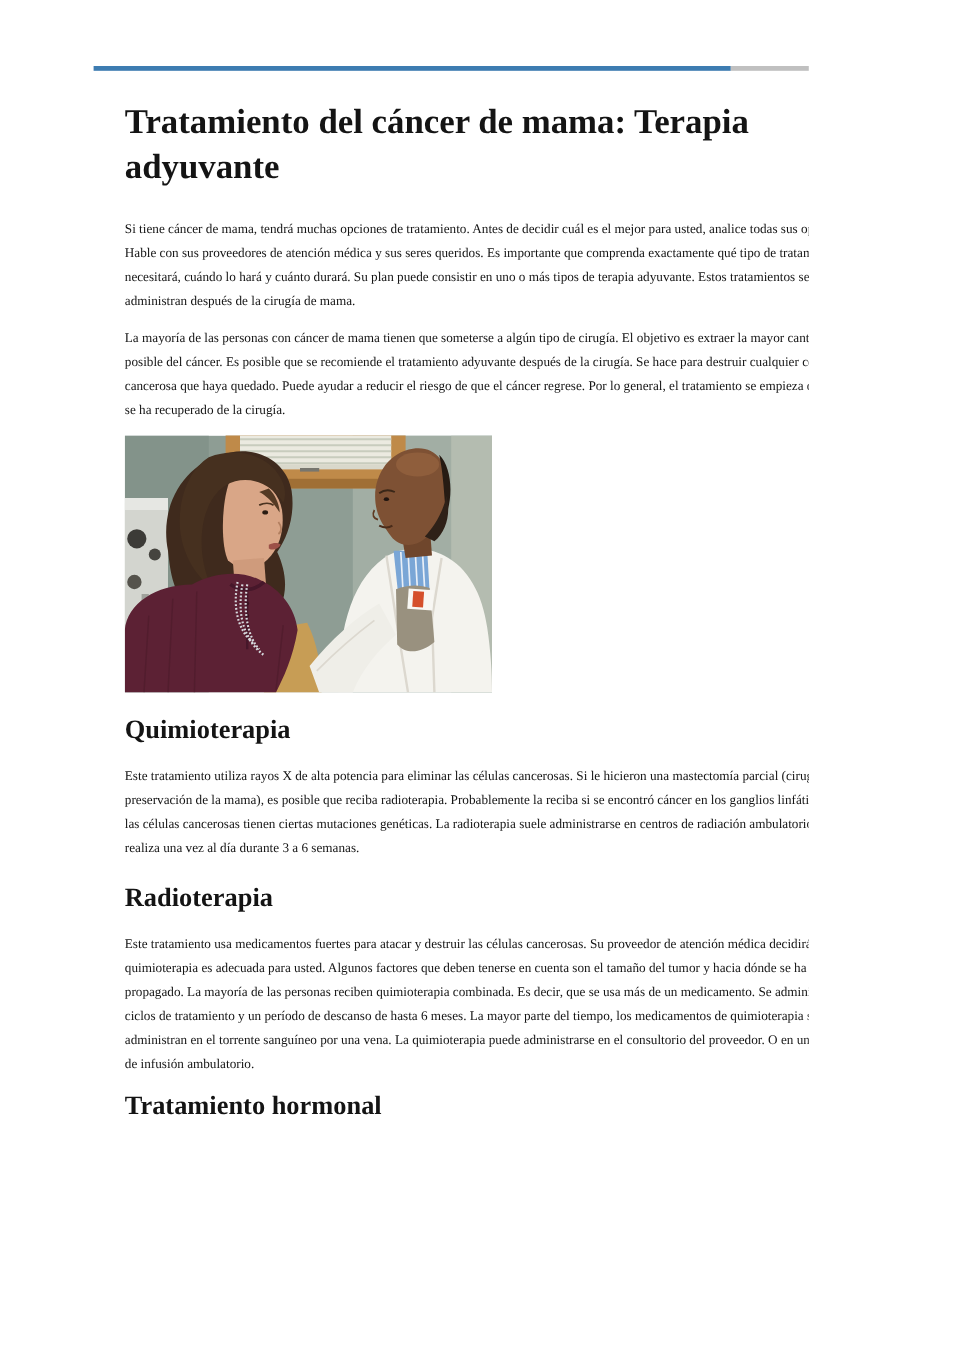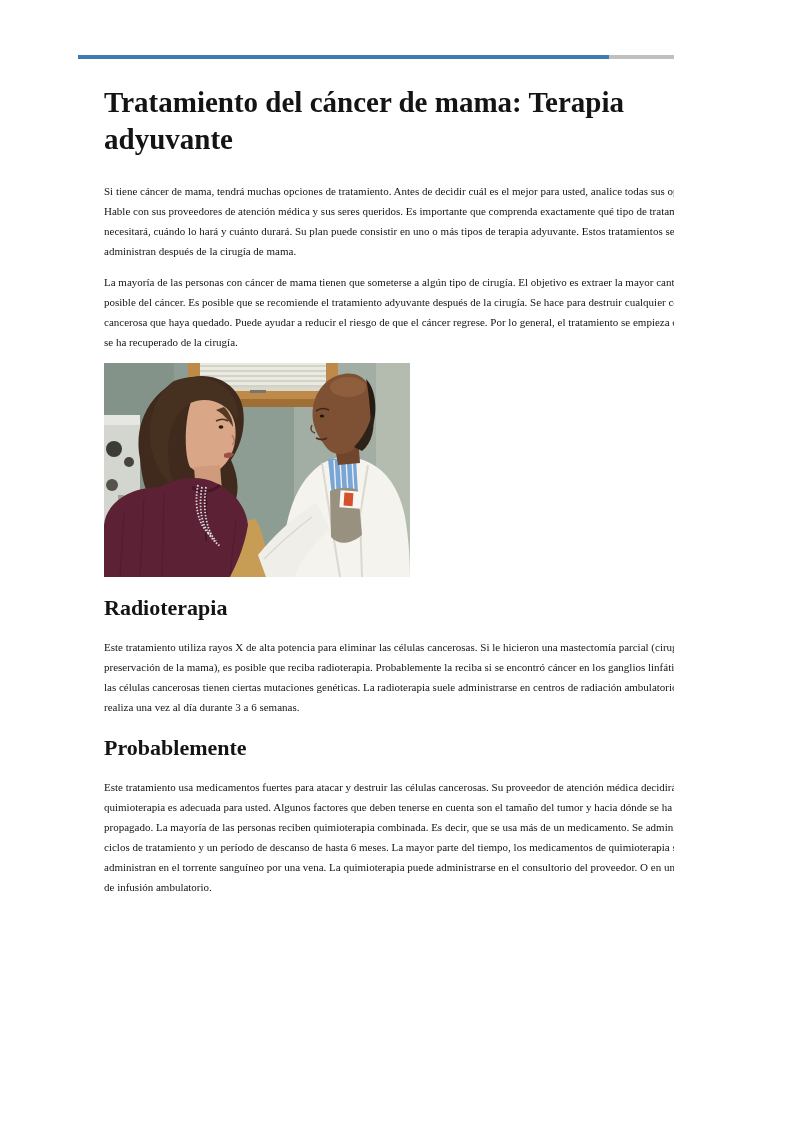--- a/index.html
+++ b/index.html
@@ -104,26 +104,27 @@
           <path d="M102,130 L102,178" stroke="#46172a" stroke-width="2"></path>
           <circle cx="102" cy="140" r="1.6" fill="#3a1222"></circle>
           <circle cx="102" cy="150" r="1.6" fill="#3a1222"></circle>
           <path d="M20,150 L16,214 M40,136 L36,214 M60,130 L58,214 M132,158 L126,212" stroke="#4c1b2b" stroke-width="1.2" opacity="0.6"></path>
           <path d="M94,122 C90,142 94,160 104,170 M98,124 C94,146 98,164 108,174 M102,124 C98,150 104,170 112,178" stroke="#d7dade" stroke-width="1.8" fill="none" stroke-dasharray="1.5,1.6"></path>
           <path d="M104,170 C108,176 112,180 116,183" stroke="#d7dade" stroke-width="2" fill="none" stroke-dasharray="1.5,1.6"></path>
         </g>
       </svg>
     </figure>
 
-    <h2>Radioterapia</h2>
+    <h2>Quimioterapia</h2>
     <p class="body-p">Este tratamiento utiliza rayos X de alta potencia para eliminar las células cancerosas. Si le hicieron una mastectomía parcial (cirugía de preservación de la mama), es posible que reciba radioterapia. Probablemente la reciba si se encontró cáncer en los ganglios linfáticos o si las células cancerosas tienen ciertas mutaciones genéticas. La radioterapia suele administrarse en centros de radiación ambulatorios. Se realiza una vez al día durante 3 a 6 semanas.</p>
 
-    <h2>Probablemente</h2>
+    <h2>Radioterapia</h2>
     <p class="body-p">Este tratamiento usa medicamentos fuertes para atacar y destruir las células cancerosas. Su proveedor de atención médica decidirá si la quimioterapia es adecuada para usted. Algunos factores que deben tenerse en cuenta son el tamaño del tumor y hacia dónde se ha propagado. La mayoría de las personas reciben quimioterapia combinada. Es decir, que se usa más de un medicamento. Se administra en ciclos de tratamiento y un período de descanso de hasta 6 meses. La mayor parte del tiempo, los medicamentos de quimioterapia se administran en el torrente sanguíneo por una vena. La quimioterapia puede administrarse en el consultorio del proveedor. O en un centro de infusión ambulatorio.</p>
 
+    <h2 class="h-hormonal">Tratamiento hormonal</h2>
   </div>
 
   <div class="rule rule-footer">
     <span class="rule-blue"></span>
     <span class="rule-gray"></span>
   </div>
   <div class="footer-row">
     <span>© Krames</span>
     <span>Page 7 of 2</span>
   </div>

